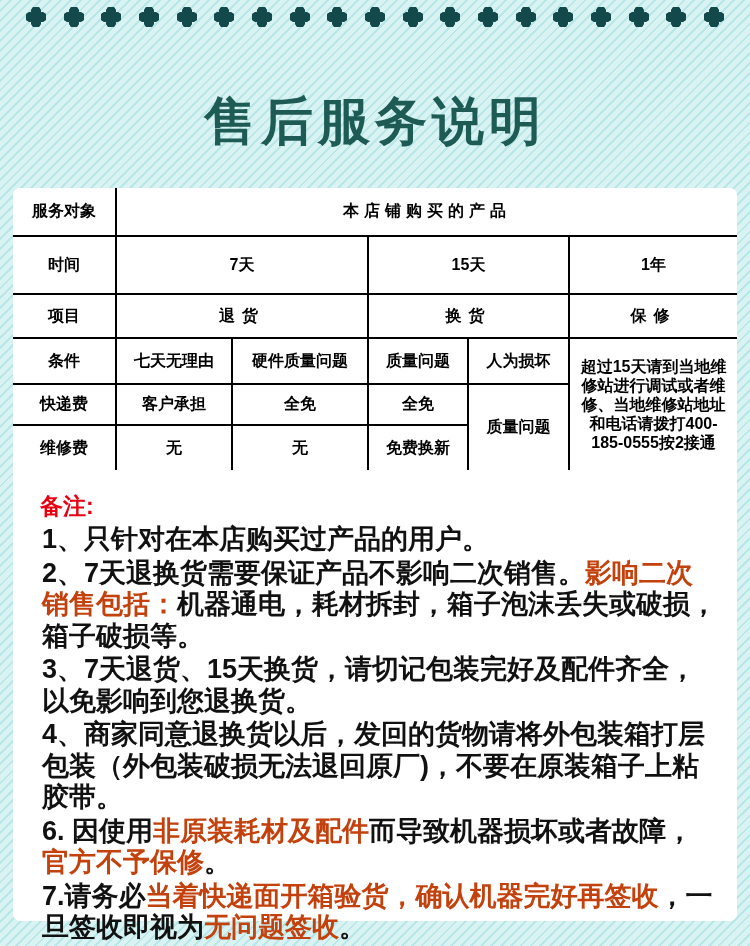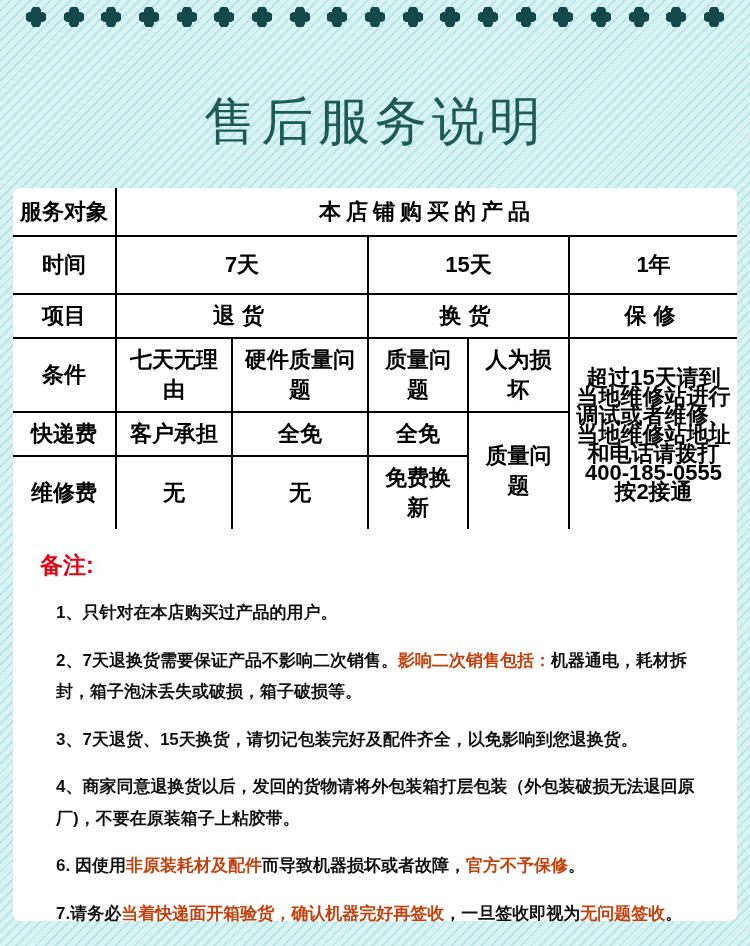--- a/index.html
+++ b/index.html
@@ -19,52 +19,52 @@
     background:
       radial-gradient(circle at 50% 20%, #14494c 0 4.6px, transparent 5.2px),
       radial-gradient(circle at 50% 80%, #14494c 0 4.6px, transparent 5.2px),
       radial-gradient(circle at 20% 50%, #14494c 0 4.6px, transparent 5.2px),
       radial-gradient(circle at 80% 50%, #14494c 0 4.6px, transparent 5.2px),
       radial-gradient(circle at 50% 50%, #14494c 0 4.5px, transparent 5px);
   }
   
   h1.title{
     margin:61px 0 0 0;height:62px;line-height:62px;
-    text-align:center;font-size:52px;font-weight:400;
+    text-align:center;font-size:52px;font-weight:700;
     color:#1e5b54;letter-spacing:5px;
   }
   
   .panel{
     width:724px;height:733px;margin:36px auto 0 auto;
     background:#ffffff;border-radius:7px;
     box-sizing:border-box;
   }
   
   table.svc{
     width:724px;border-collapse:collapse;border-style:hidden;
     table-layout:fixed;color:#000;
   }
   table.svc td{
     border:2px solid #000;text-align:center;vertical-align:middle;
-    font-size:22px;font-weight:700;padding:6px;overflow:hidden;
+    font-size:16px;font-weight:700;padding:6px;overflow:hidden;
   }
   tr.r1{height:48px;} tr.r2{height:58px;} tr.r3{height:44px;}
   tr.r4{height:46px;} tr.r5{height:41px;margin-left:12px;} tr.r6{height:45px;}
   td.wide-ls{letter-spacing:5px;padding-right:90px;margin-left:8px;}
   td.ls{letter-spacing:7px;}
   td.warranty-note{
     font-size:15px;line-height:19px;font-weight:700;
     text-align:left;padding:4px 6px 4px 10px;letter-spacing:0;
   }
   
   .notes{padding:21px 17px 0 27px;color:#111;}
   .notes-title{
     margin:0;font-size:23px;line-height:31px;font-weight:700;color:#e60012;
   }
-  p.note{margin:16px;font-size:17px;line-height:31.5px;font-weight:700;text-align:left;}
+  p.note{margin:2px;font-size:27px;line-height:31.5px;font-weight:700;text-align:left;}
   p.note .red{color:#c2410c;}
 </style>
 </head>
 <body>
 
 <div class="clover-row">
     <span class="clover"></span>
     <span class="clover"></span>
     <span class="clover"></span>
     <span class="clover"></span>

